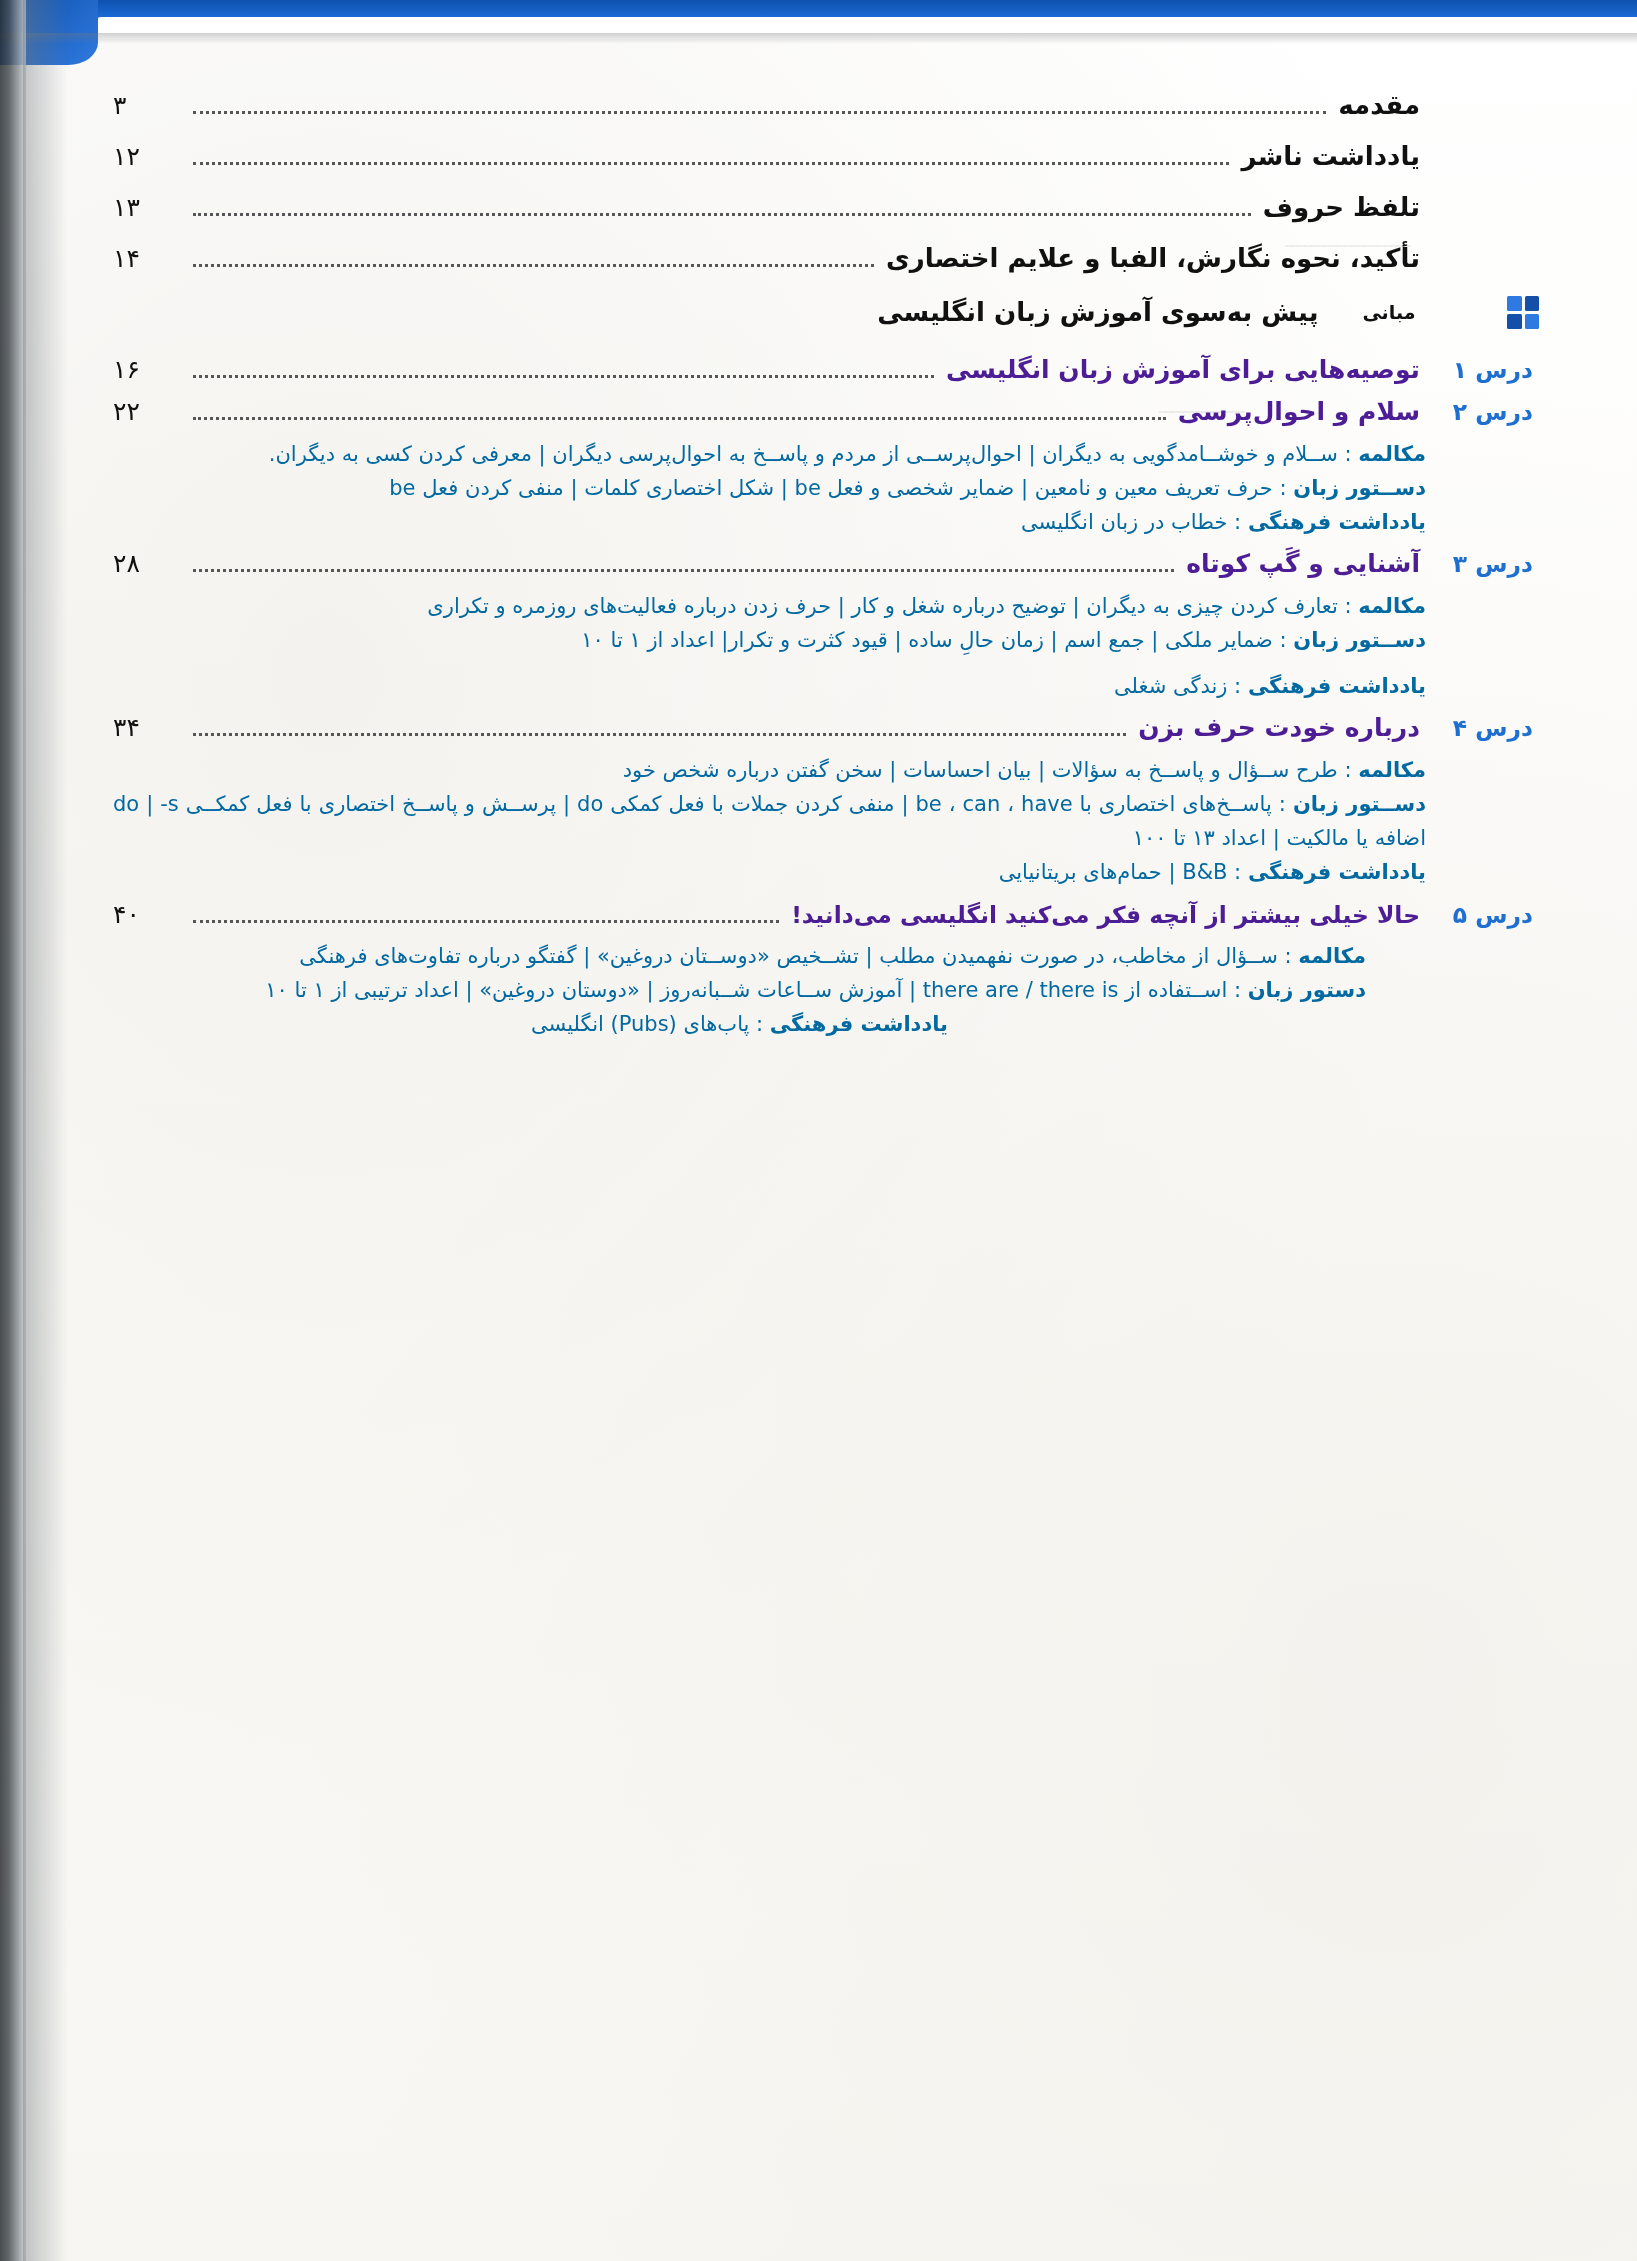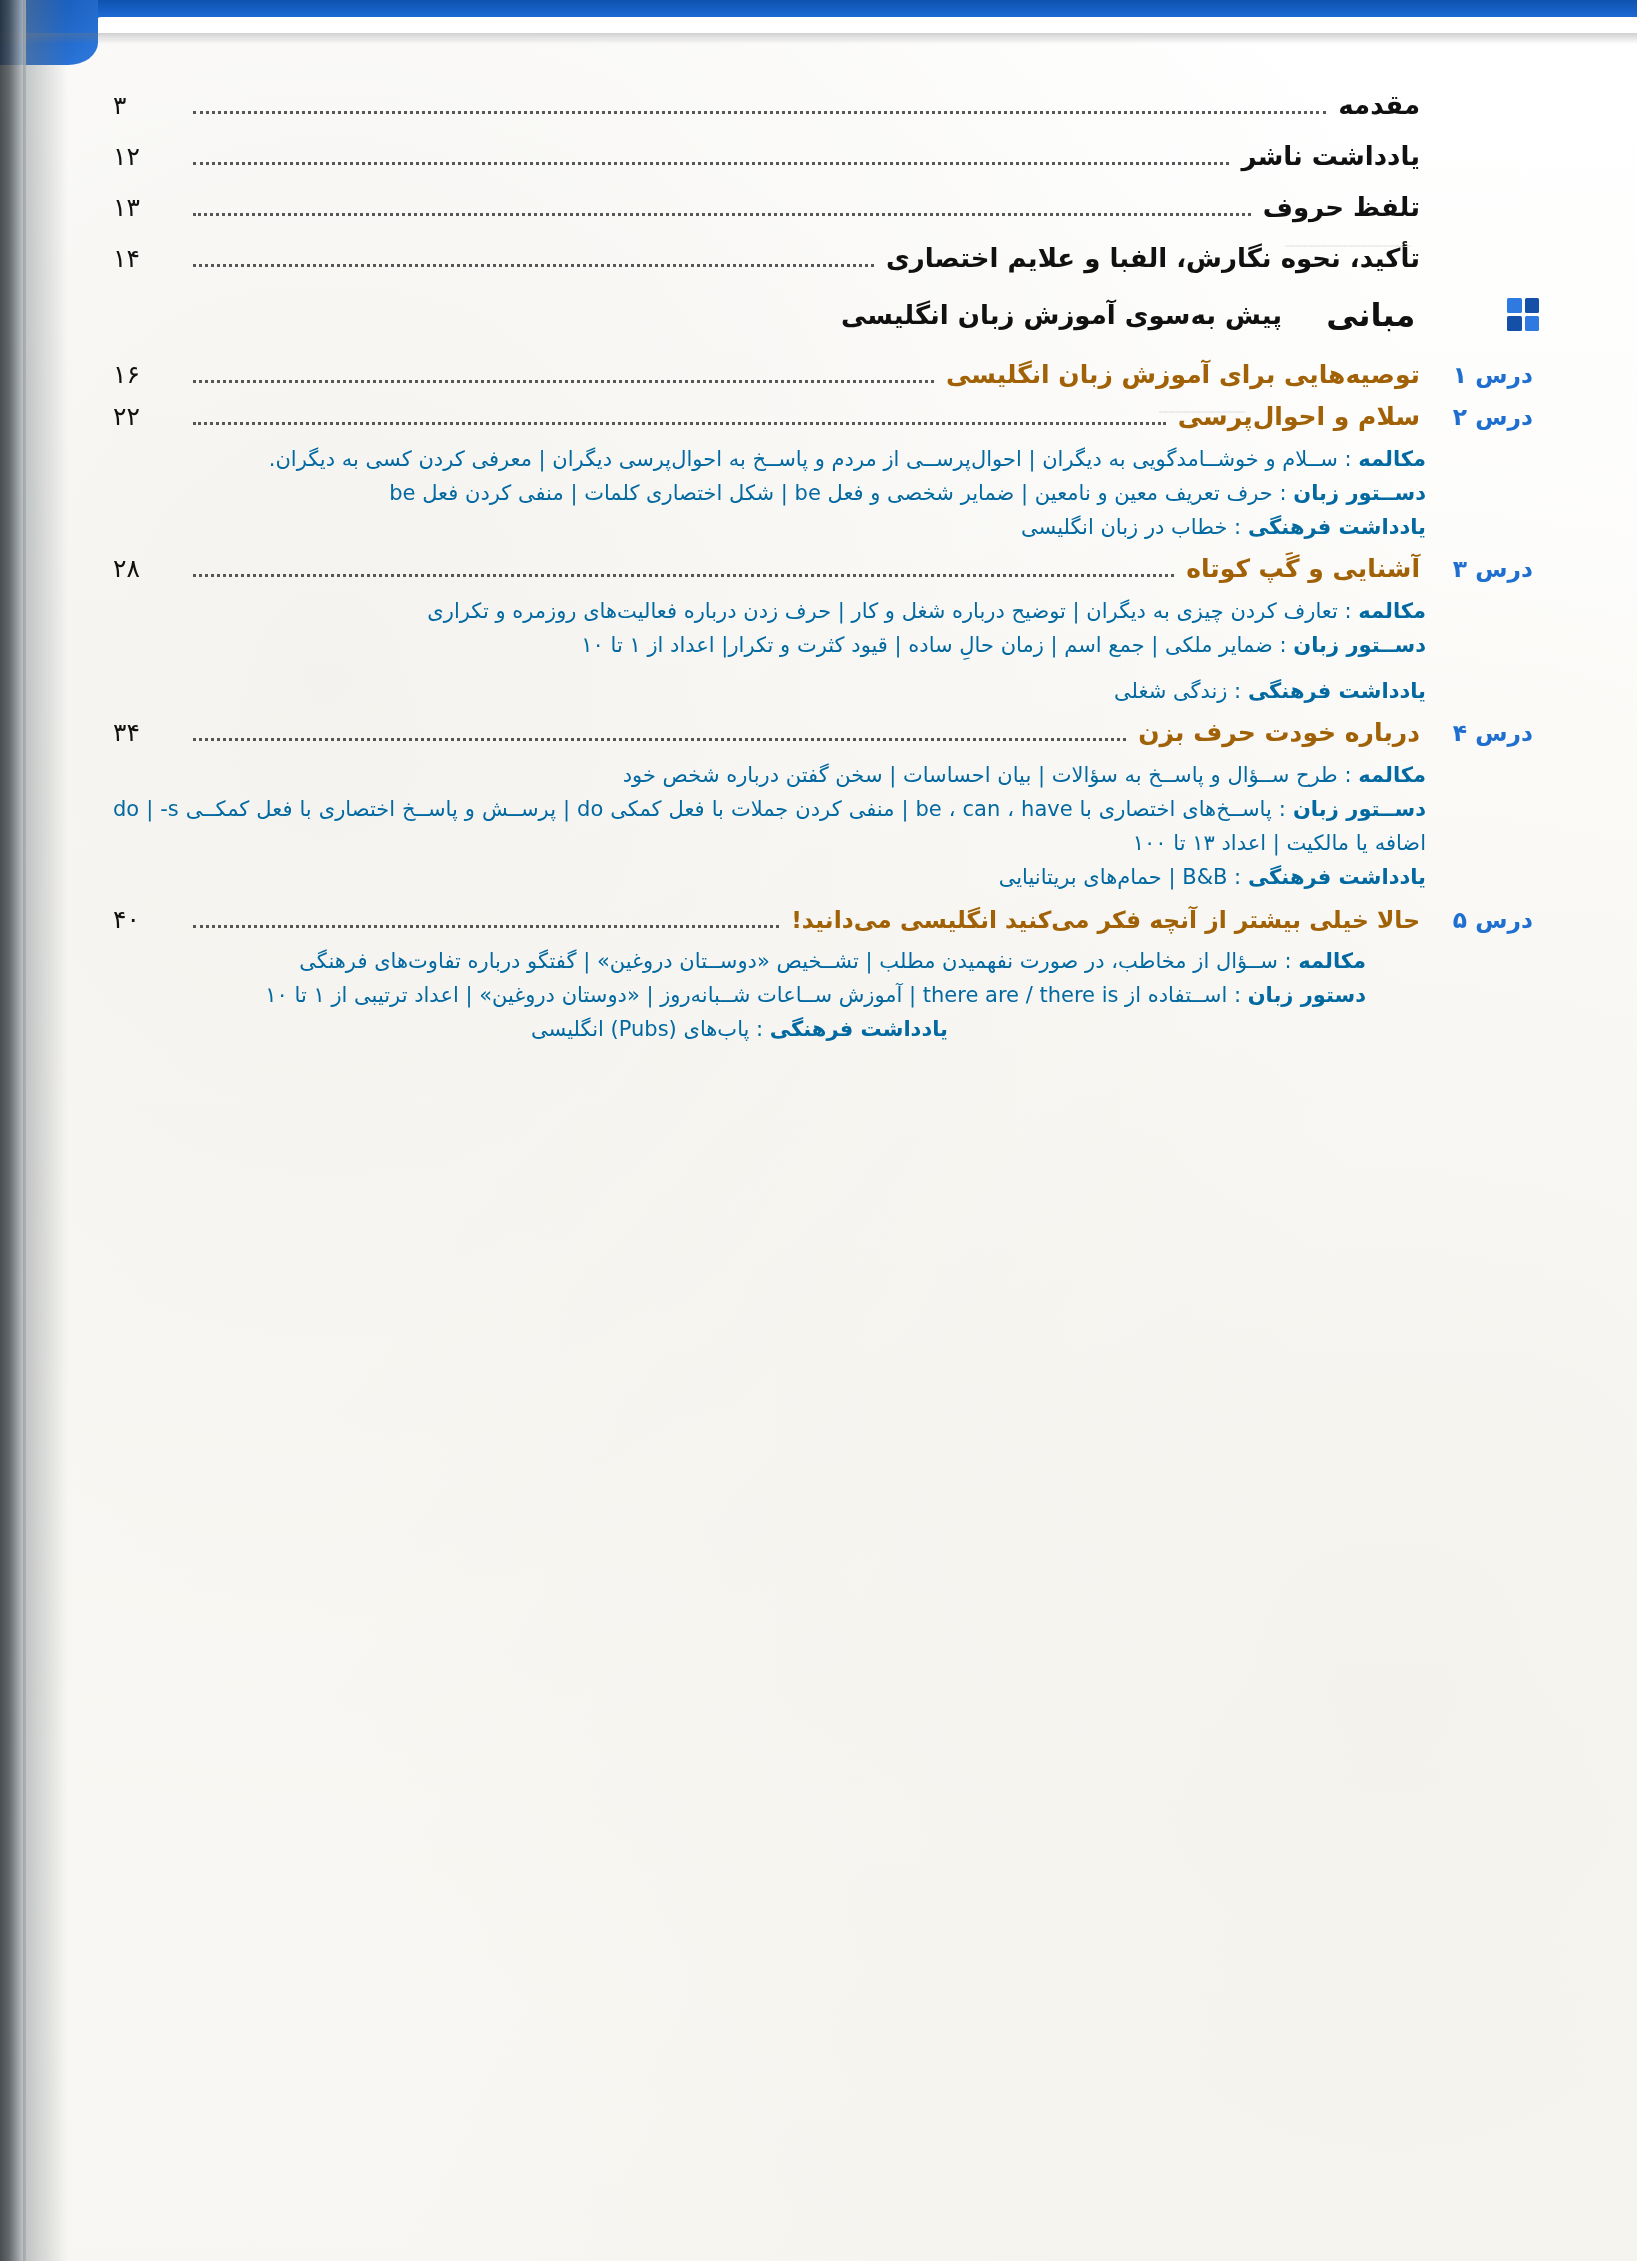--- a/index.html
+++ b/index.html
@@ -121,21 +121,21 @@
   }
   .lesson-label.blank { color: transparent; }
 
   .entry-title {
     font-weight: bold;
     font-size: 25px;
     color: #111111;
     white-space: nowrap;
   }
   .entry-title.blue {
-    color: #a16207;
+    color: #4c1d95;
   }
 
   .dots {
     flex: 1 1 auto;
     border-bottom: 3px dotted #3b3b3b;
     margin: 0 12px 9px 12px;
     height: 0.8px;
     opacity: 0.85;
   }
 
@@ -173,21 +173,21 @@
     gap: 3px;
   }
   .sec-icon .grid i {
     display: block;
     background: #2f7ae0;
     border-radius: 1.5px;
   }
   .sec-icon .grid i.dark { background: #1550a8; }
   .sec-word {
     font-weight: bold;
-    font-size: 32px;
+    font-size: 19px;
     color: #111111;
     margin-right: 10.6px;
   }
   .sec-title {
     font-weight: bold;
     font-size: 26px;
     color: #111111;
     margin-right: 44px;
     text-align: right;
   }

